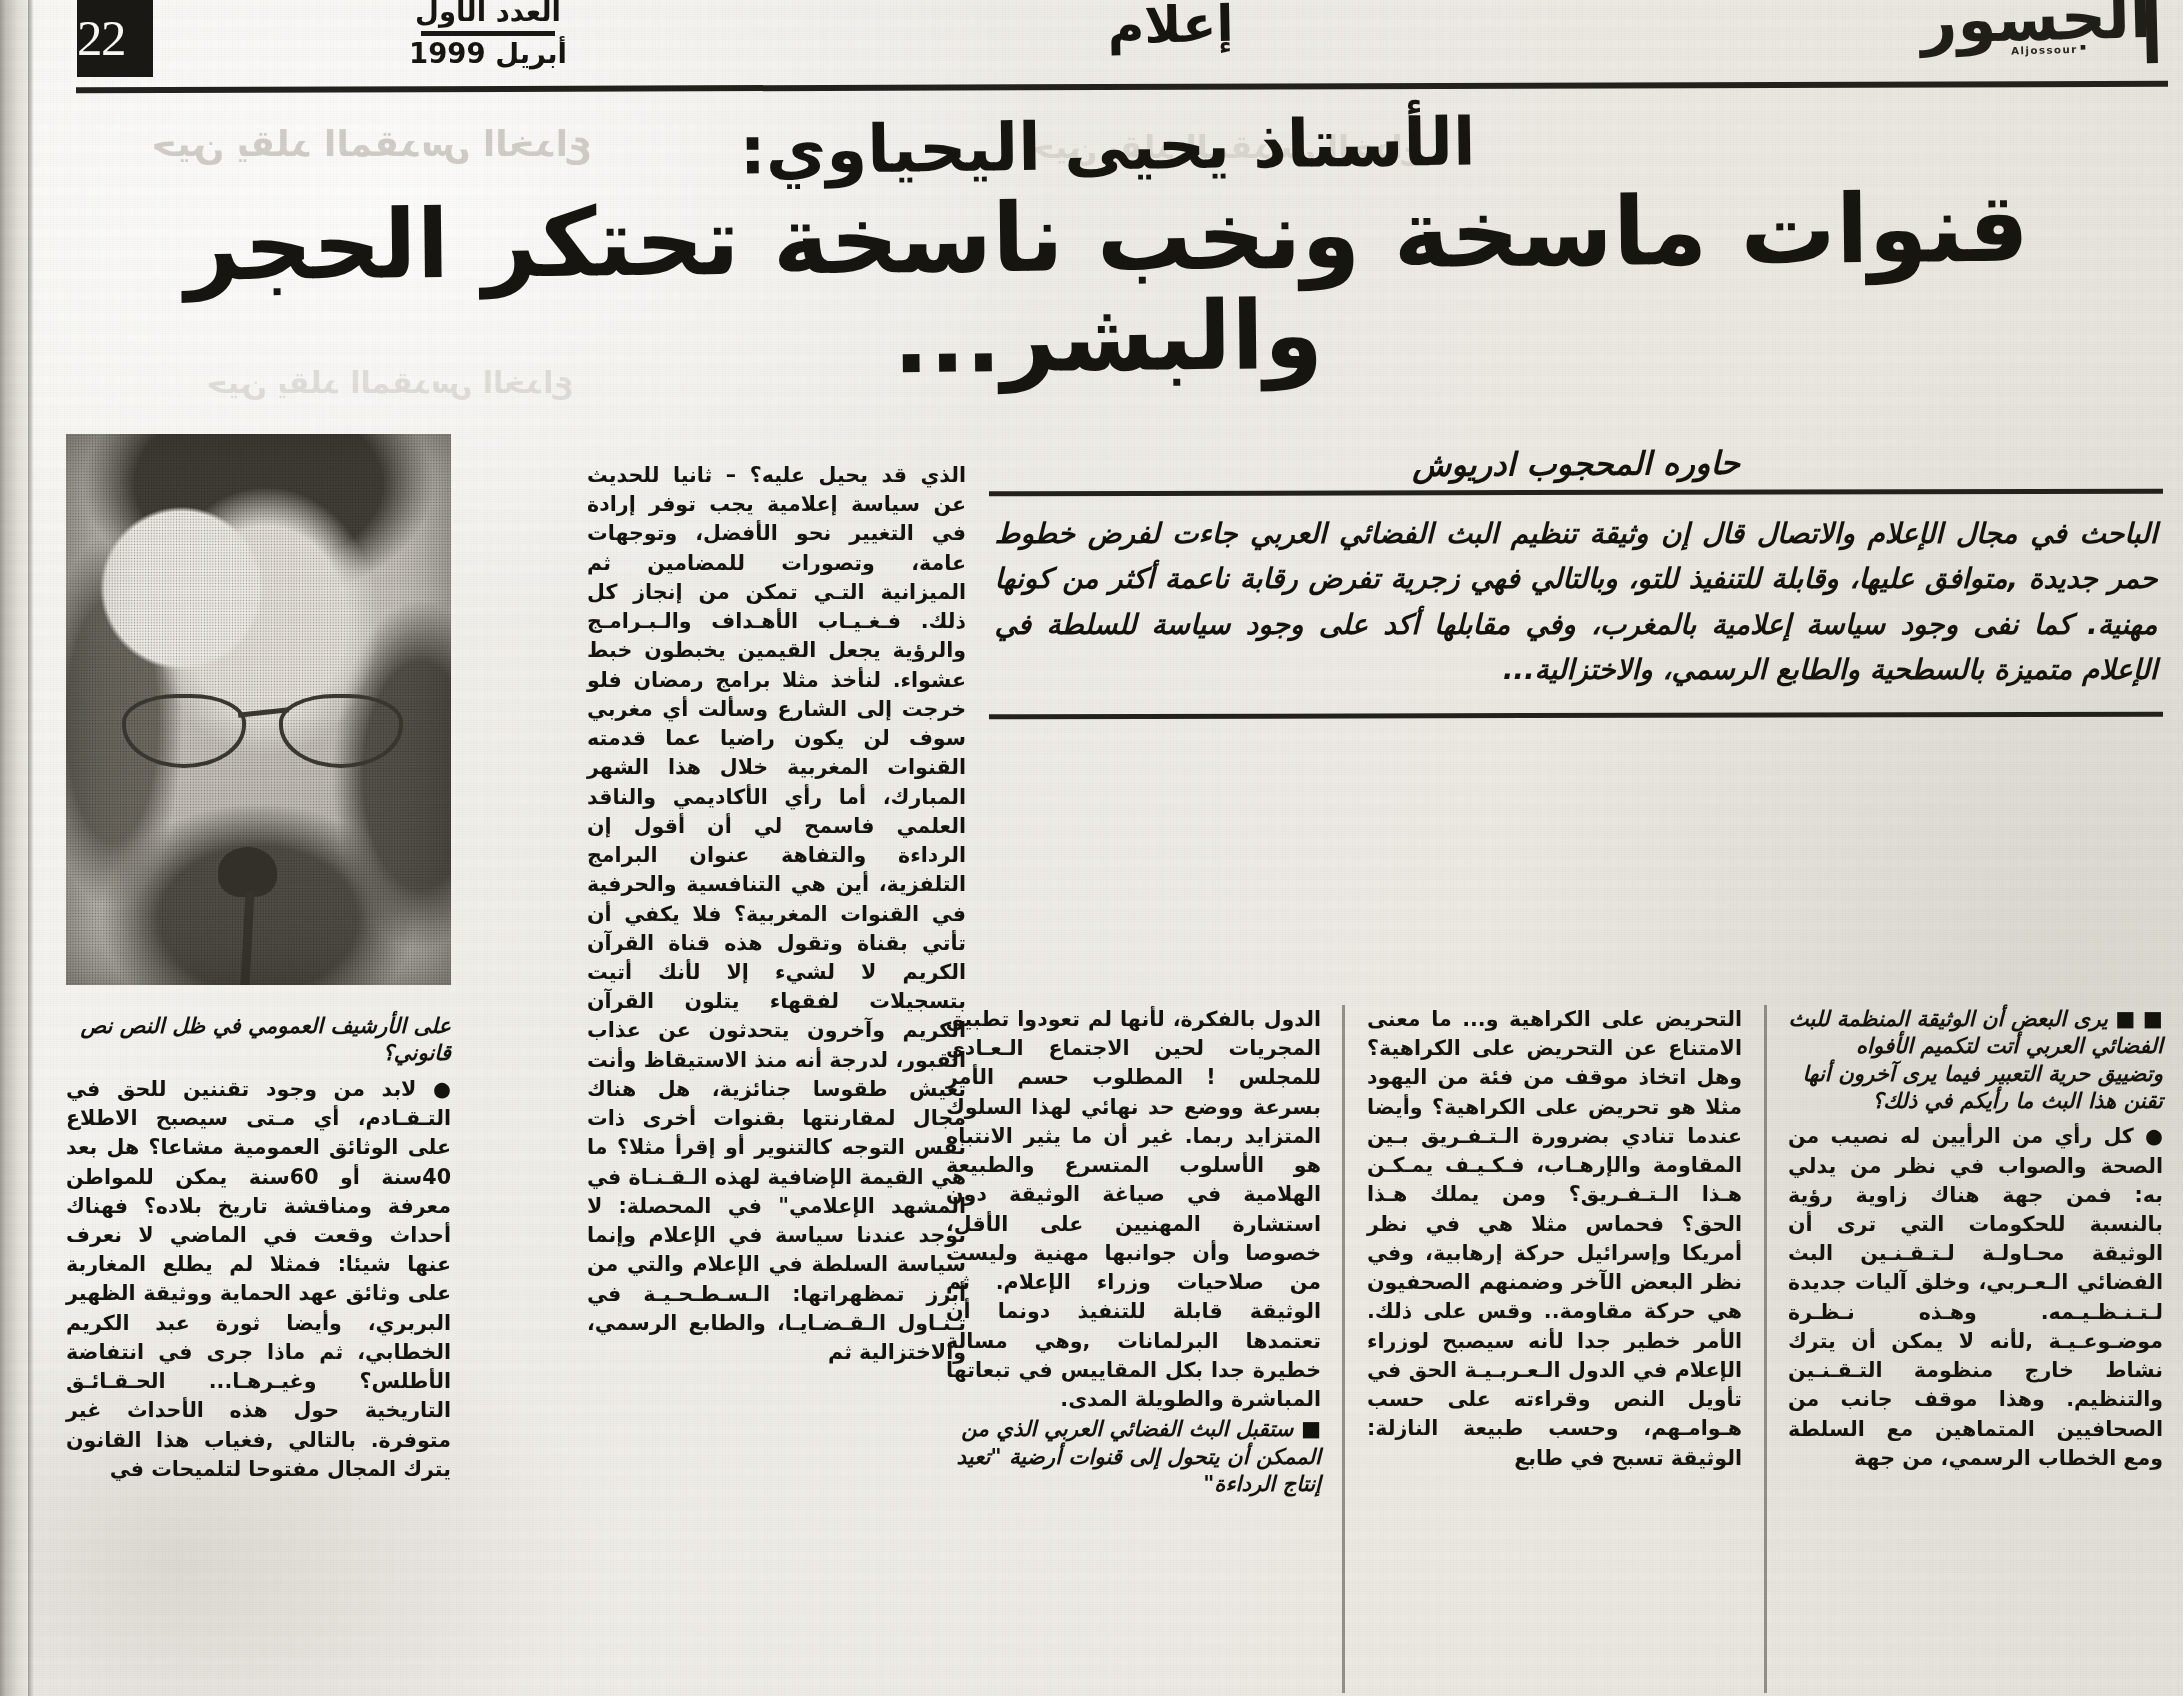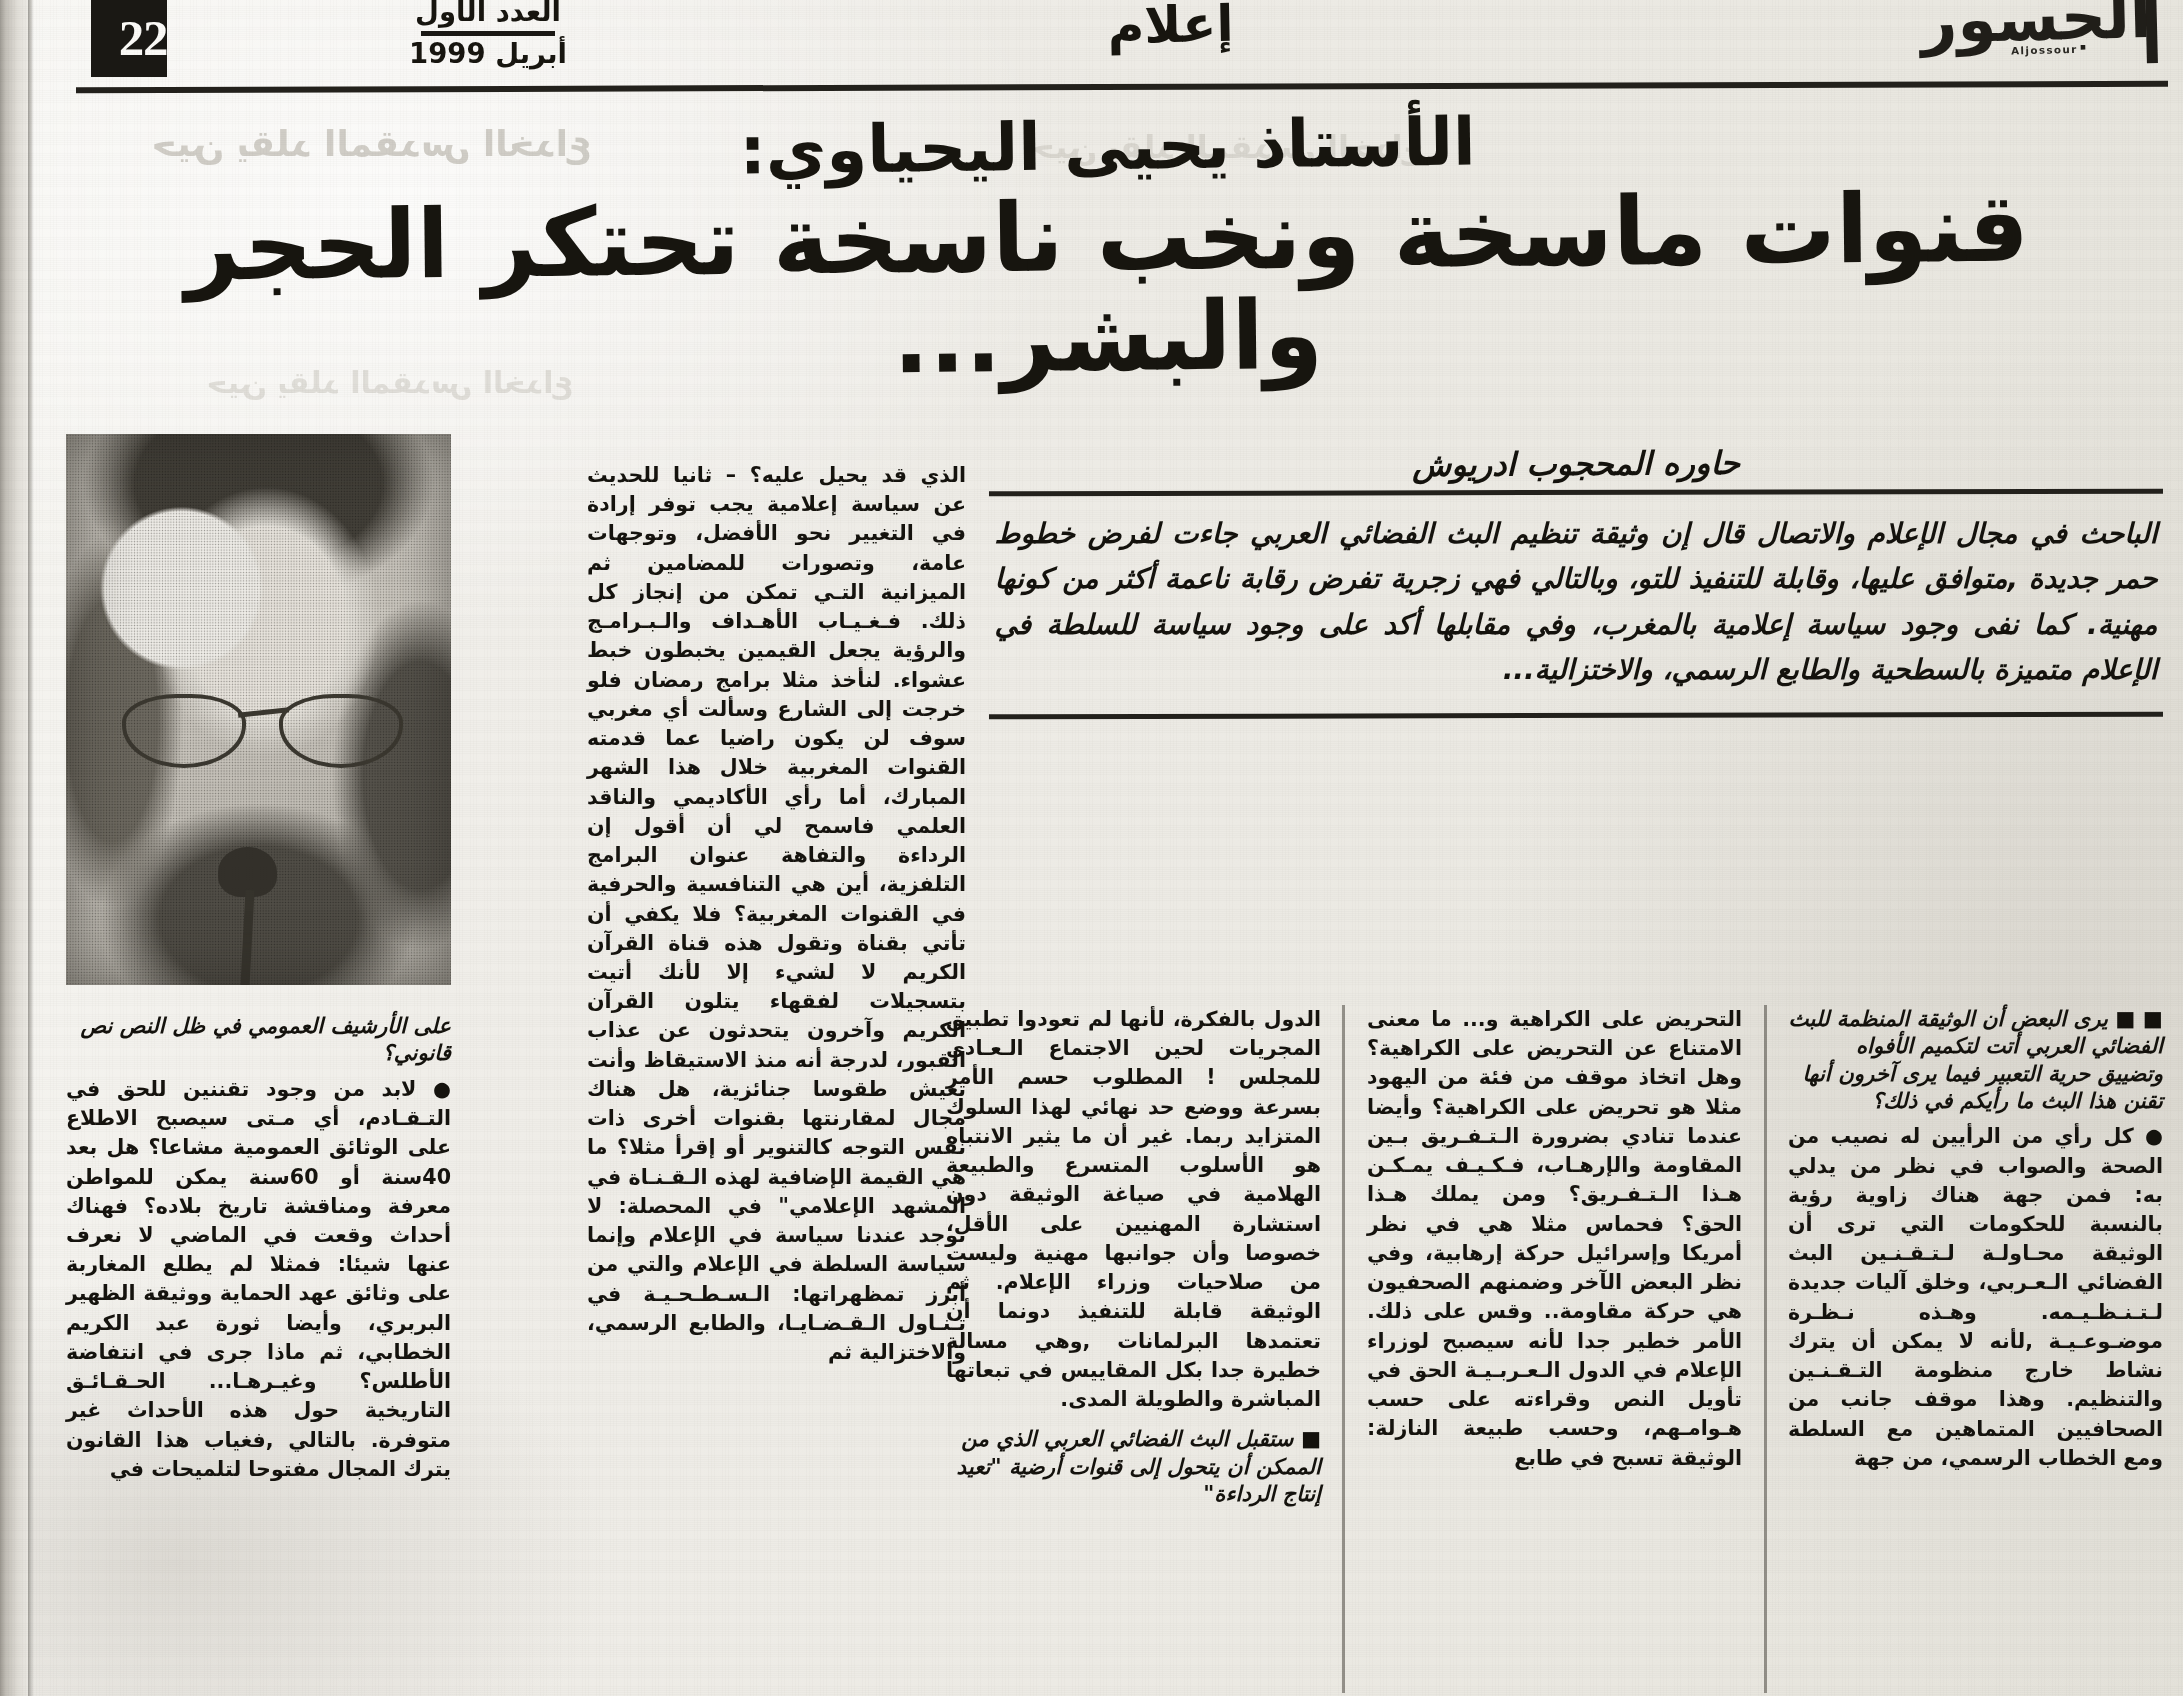--- a/index.html
+++ b/index.html
@@ -37,24 +37,24 @@
     background:linear-gradient(90deg,rgba(70,68,62,.45),rgba(255,255,255,0));
   }
 
   
   .ink{color:#17150f;}
   .ar{font-family:"DejaVu Sans","Liberation Sans",sans-serif;}
 
   
   #header{position:absolute;left:0;top:0;width:100%;height:103px;}
   #pagenum{
-    position:absolute;left:91px;top:0;width:76px;height:77px;
+    position:absolute;left:77px;top:0;width:76px;height:77px;
     background:#1a1814;color:#fbfaf7;
     font-family:"Liberation Serif","DejaVu Serif",serif;
-    font-weight:700;font-size:51px;line-height:77px;text-align:right;
+    font-weight:400;font-size:51px;line-height:77px;text-align:left;
     letter-spacing:-1.4px;
   }
   #issueblock{
     position:absolute;left:385px;top:-2.8px;width:206px;text-align:center;
     font-weight:700;line-height:1.08;
   }
   #issueblock .line1{font-size:27.5px;letter-spacing:-0.7px;}
   #issueblock .rule{height:4.8px;background:#1a1814;margin:4.1px 36px 2.8px 36px;}
   #issueblock .line2{font-size:27.5px;letter-spacing:-0.7px;}
   #section-label{
@@ -243,21 +243,21 @@
     </div>
     <div class="colrule" style="right:396px;top:578px;height:688px;"></div>
 
     <div class="col" style="right:421px;top:578px;width:375px;">
       <div class="body ar">التحريض على الكراهية و... ما معنى الامتناع عن التحريض على الكراهية؟ وهل اتخاذ موقف من فئة من اليهود مثلا هو تحريض على الكراهية؟ وأيضا عندما تنادي بضرورة الـتـفـريق بـين المقاومة والإرهـاب، فـكـيـف يمـكـن هـذا الـتـفـريق؟ ومن يملك هـذا الحق؟ فحماس مثلا هي في نظر أمريكا وإسرائيل حركة إرهابية، وفي نظر البعض الآخر وضمنهم الصحفيون هي حركة مقاومة.. وقس على ذلك. الأمر خطير جدا لأنه سيصبح لوزراء الإعلام في الدول الـعـربـيـة الحق في تأويل النص وقراءته على حسب هـوامـهم، وحسب طبيعة النازلة: الوثيقة تسبح في طابع</div>
     </div>
     <div class="colrule" style="right:818px;top:578px;height:688px;"></div>
 
     <div class="col" style="right:842px;top:578px;width:375px;">
       <div class="body ar">الدول بالفكرة، لأنها لم تعودوا تطبيق المجريات لحين الاجتماع الـعـادي للمجلس ! المطلوب حسم الأمر بسرعة ووضع حد نهائي لهذا السلوك المتزايد ربما. غير أن ما يثير الانتباه هو الأسلوب المتسرع والطبيعة الهلامية في صياغة الوثيقة دون استشارة المهنيين على الأقل، خصوصا وأن جوانبها مهنية وليست من صلاحيات وزراء الإعلام. ثم الوثيقة قابلة للتنفيذ دونما أن تعتمدها البرلمانات ,وهي مسالة خطيرة جدا بكل المقاييس في تبعاتها المباشرة والطويلة المدى.</div>
-      <div class="subhead ar" style="margin-top:11px;">■ ستقبل البث الفضائي العربي الذي من الممكن أن يتحول إلى قنوات أرضية "تعيد إنتاج الرداءة"</div>
+      <div class="subhead ar" style="margin-top:1px;">■ ستقبل البث الفضائي العربي الذي من الممكن أن يتحول إلى قنوات أرضية "تعيد إنتاج الرداءة"</div>
     </div>
 
     <div class="col" style="right:1197px;top:34px;width:379px;">
       <div class="body ar">الذي قد يحيل عليه؟ – ثانيا للحديث عن سياسة إعلامية يجب توفر إرادة في التغيير نحو الأفضل، وتوجهات عامة، وتصورات للمضامين ثم الميزانية التـي تمكن من إنجاز كل ذلك. فـغـيـاب الأهـداف والـبـرامـج والرؤية يجعل القيمين يخبطون خبط عشواء. لنأخذ مثلا برامج رمضان فلو خرجت إلى الشارع وسألت أي مغربي سوف لن يكون راضيا عما قدمته القنوات المغربية خلال هذا الشهر المبارك، أما رأي الأكاديمي والناقد العلمي فاسمح لي أن أقول إن الرداءة والتفاهة عنوان البرامج التلفزية، أين هي التنافسية والحرفية في القنوات المغربية؟ فلا يكفي أن تأتي بقناة وتقول هذه قناة القرآن الكريم لا لشيء إلا لأنك أتيت بتسجيلات لفقهاء يتلون القرآن الكريم وآخرون يتحدثون عن عذاب القبور، لدرجة أنه منذ الاستيقاظ وأنت تعيش طقوسا جنائزية، هل هناك مجال لمقارنتها بقنوات أخرى ذات نفس التوجه كالتنوير أو إقرأ مثلا؟ ما هي القيمة الإضافية لهذه الـقـنـاة في المشهد الإعلامي" في المحصلة: لا توجد عندنا سياسة في الإعلام وإنما سياسة السلطة في الإعلام والتي من أبرز تمظهراتها: الـسـطـحـيـة في تـنـاول الـقـضـايـا، والطابع الرسمي، والاختزالية ثم</div>
     </div>
 
     <div class="col" style="left:0;top:0;width:385px;">
       <div id="photo">
         <div class="halftone"></div>
         <div class="dots"></div>

